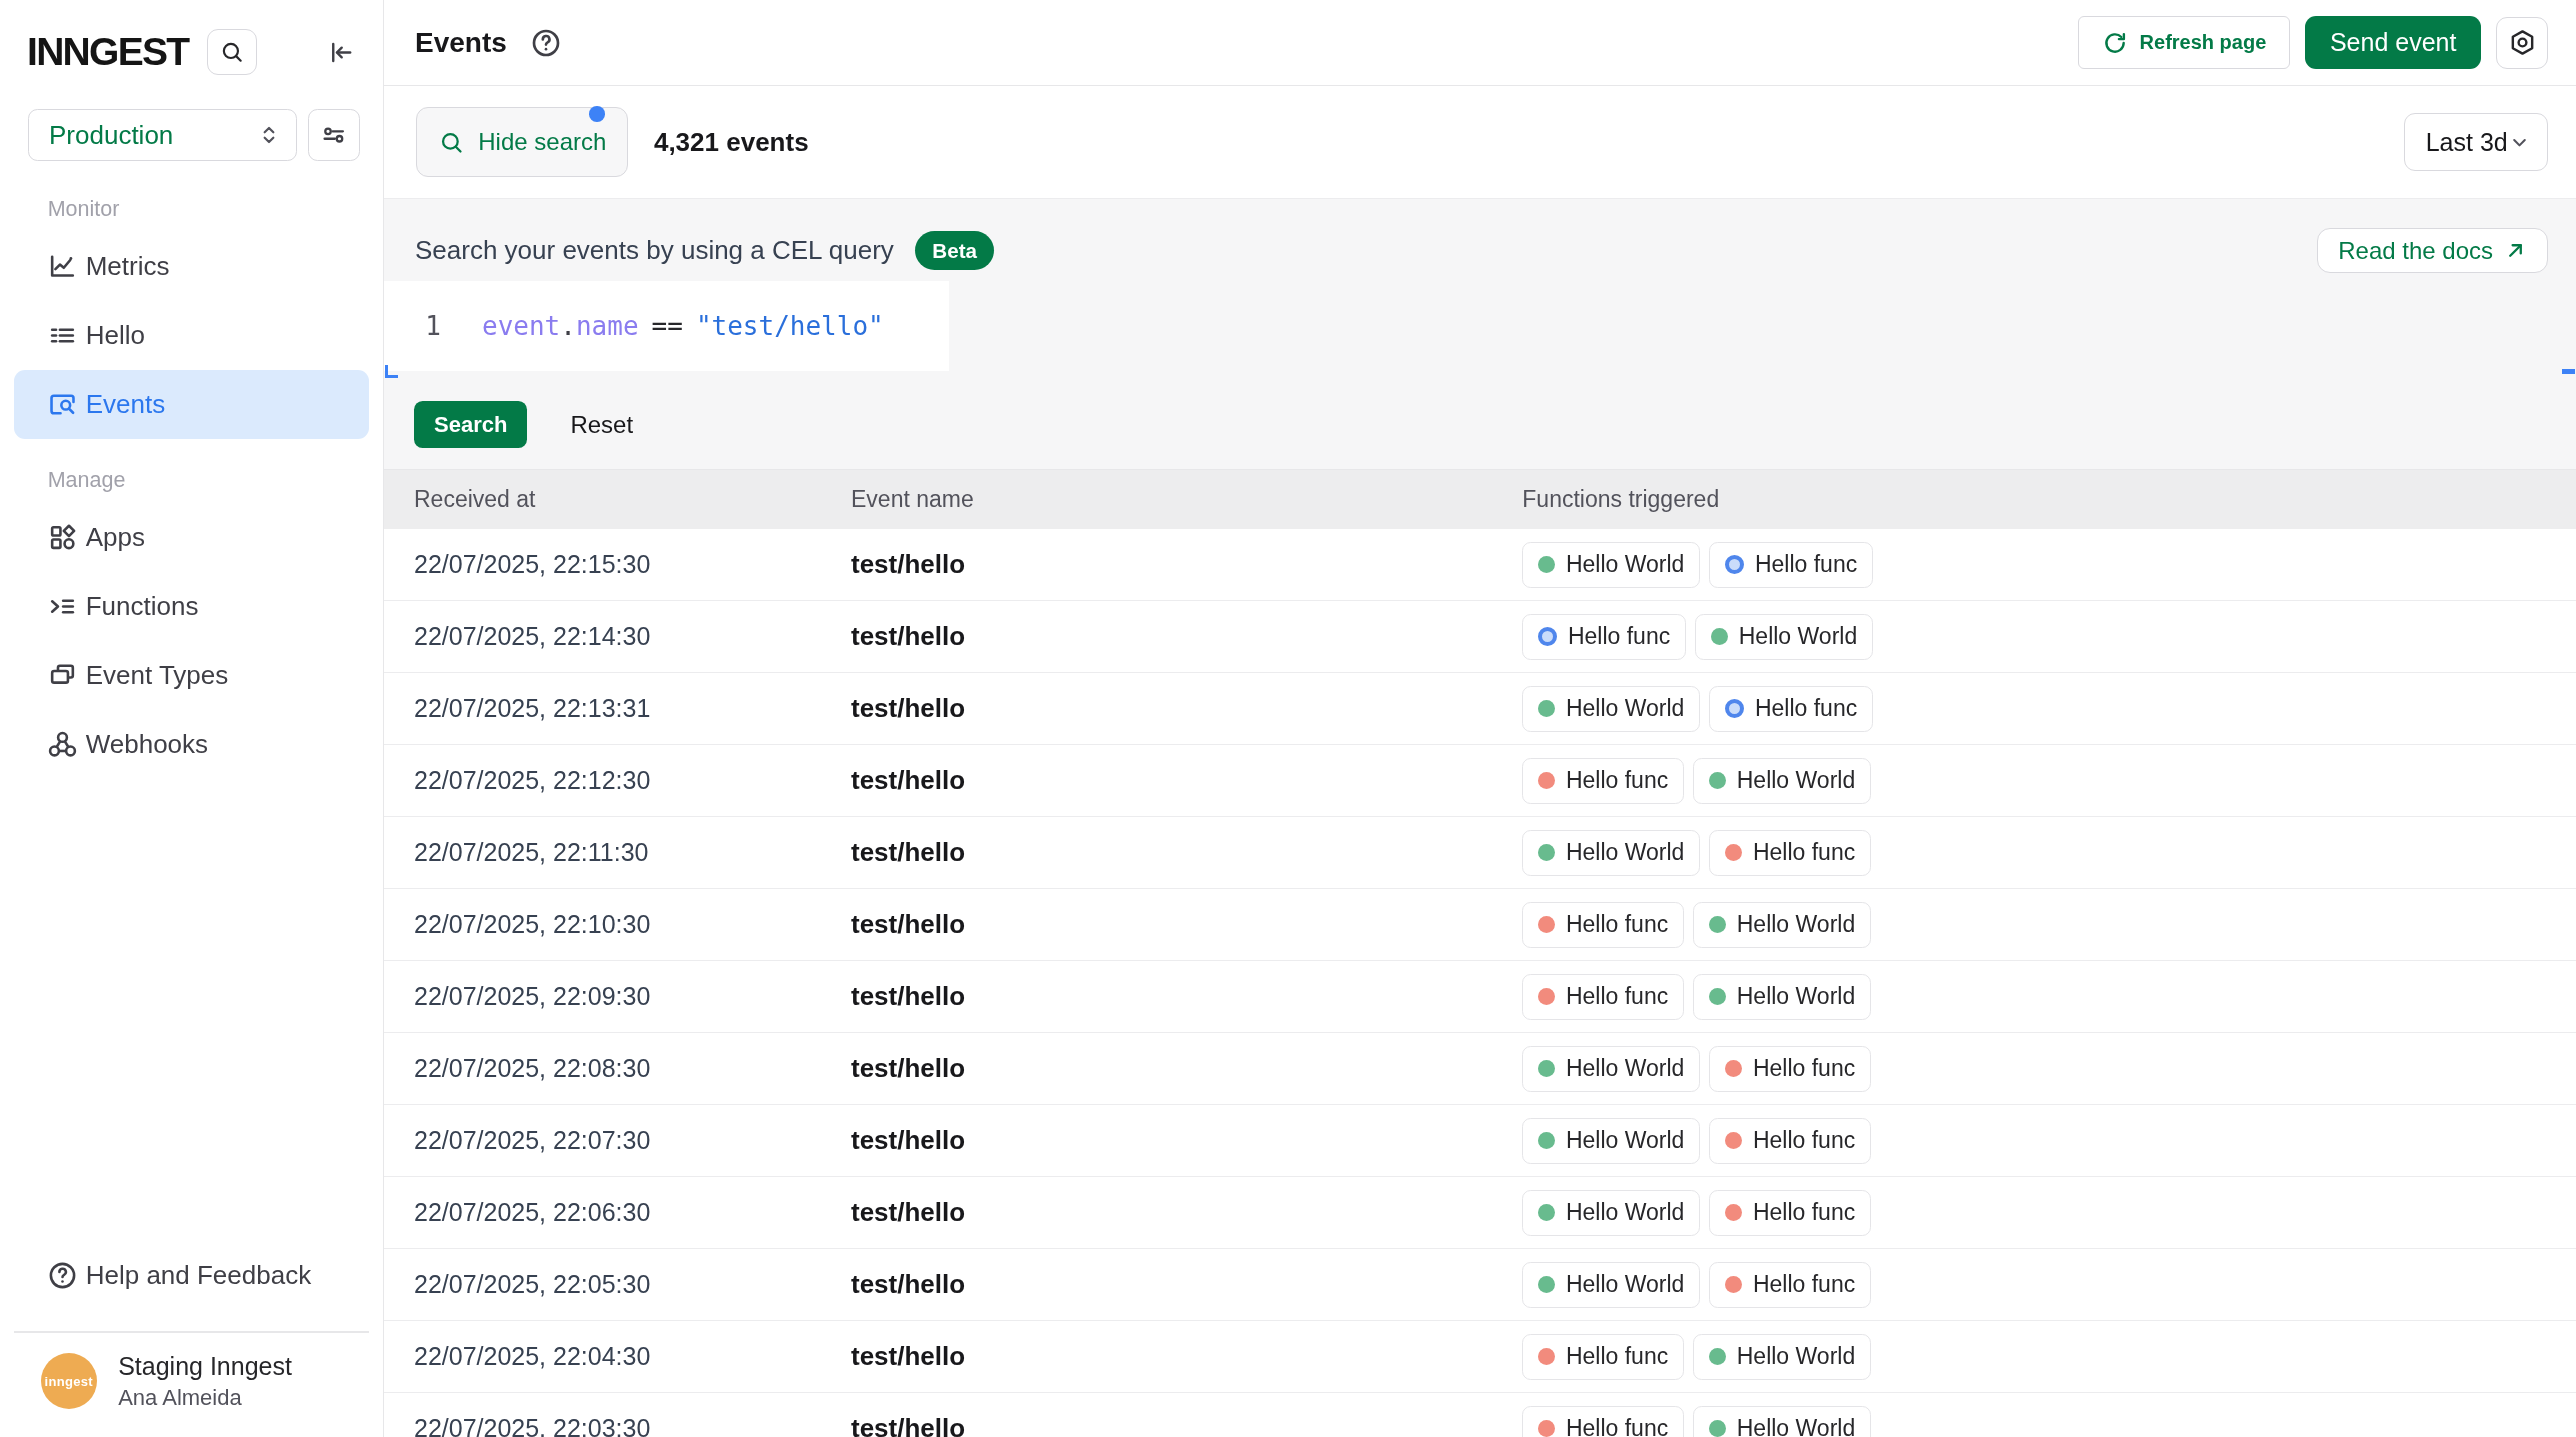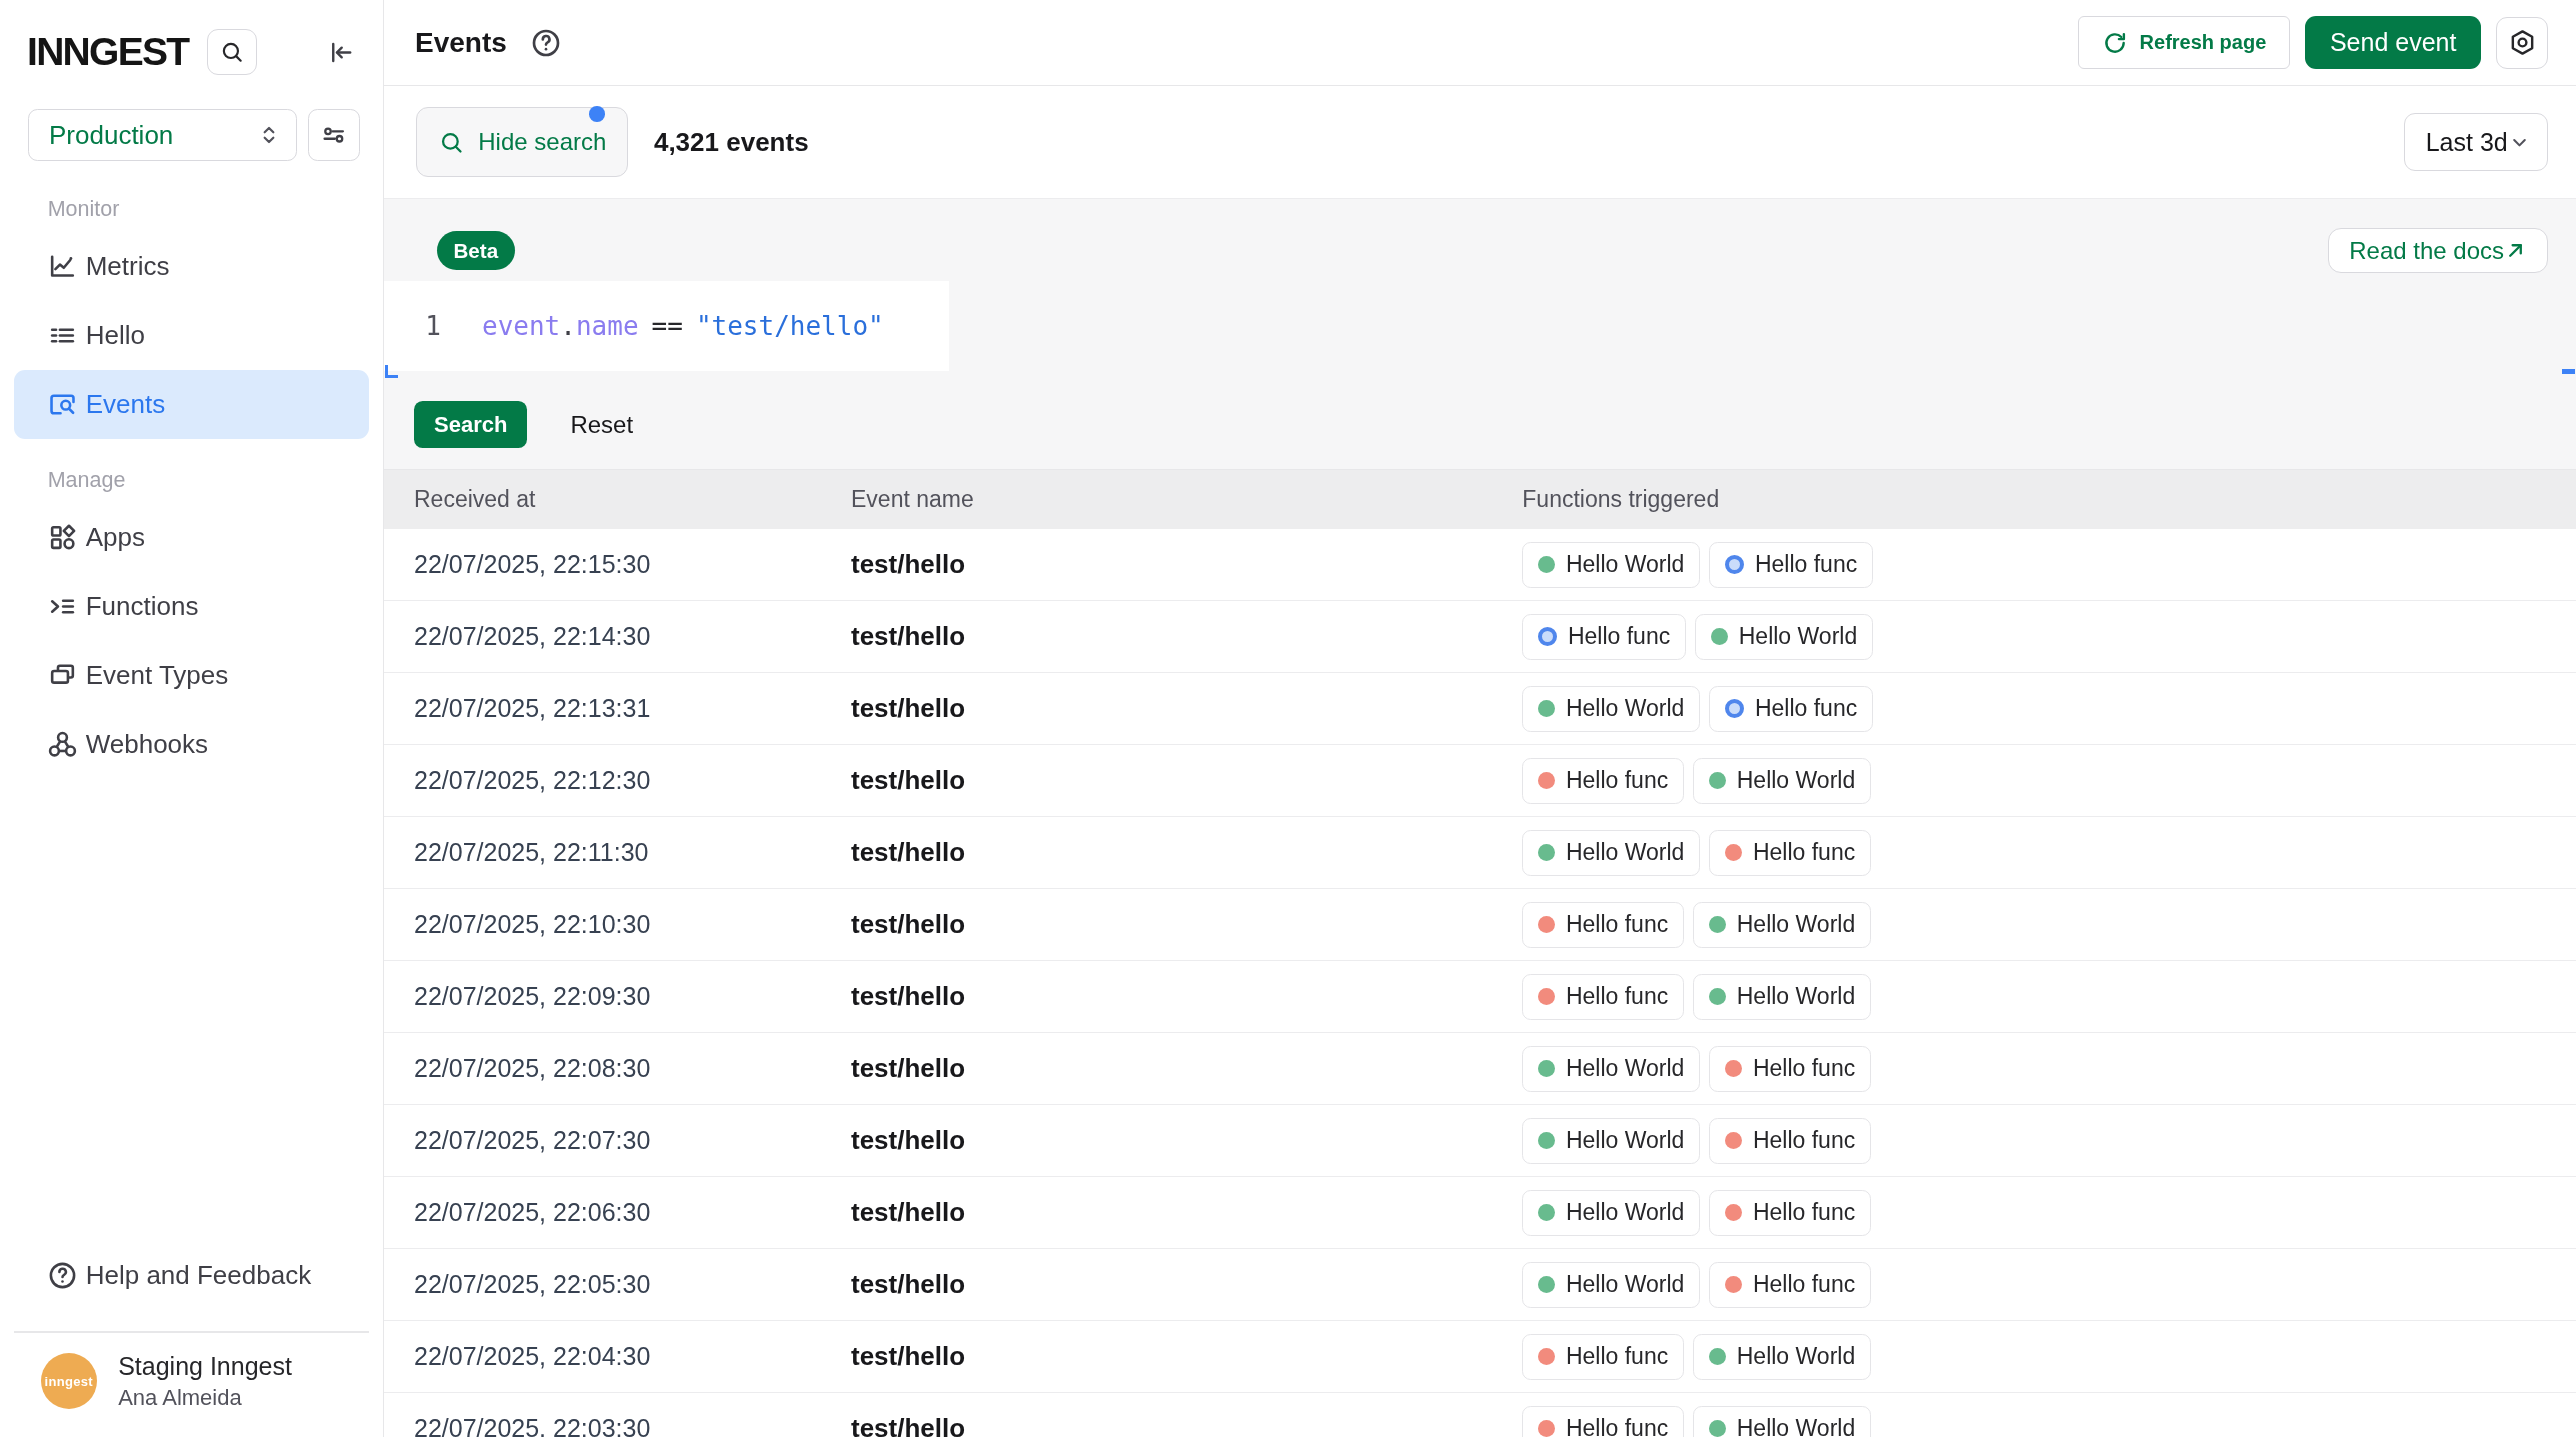--- a/index.html
+++ b/index.html
@@ -50,21 +50,21 @@
   .hide-search{position:relative;height:70px;border:1.7px solid var(--btn-border);border-radius:12px;background:#f7f7f8;display:flex;align-items:center;gap:13.7px;padding:0 20.6px;color:var(--accent-green);font-size:24px;font-weight:400;cursor:pointer}
   .notif-dot{position:absolute;top:-1.7px;right:22px;width:15.5px;height:15.5px;border-radius:50%;background:var(--notification-blue)}
   .events-count{margin-left:26px;font-size:26px;font-weight:700;color:#18181b}
   .time-select{margin-left:auto;height:58px;border:1.7px solid var(--btn-border);border-radius:11px;background:#fff;display:flex;align-items:center;padding:0 16.3px 0 20.6px;font-size:25px;color:#18181b;cursor:pointer}
   .time-select .chev{color:#52525b}
 
   .panel{height:272px;min-height:272px;background:#f6f6f7;border-top:1.7px solid #ececee;border-bottom:1.7px solid var(--border);position:relative}
   .panel-head{display:flex;align-items:center;padding:29px 28px 0 31px}
   .panel-title{font-size:26px;font-weight:500;color:#374151}
   .beta{margin-left:21.5px;height:39px;background:var(--accent-green);color:#fff;font-size:20.6px;font-weight:600;display:flex;align-items:center;padding:0 17px;border-radius:20.6px}
-  .docs-btn{margin-left:auto;height:45px;border:1.7px solid var(--btn-border);border-radius:13px;background:#fff;color:var(--accent-green);font-size:24px;font-weight:500;display:flex;align-items:center;padding:0 20px;cursor:pointer}
+  .docs-btn{margin-left:auto;height:45px;border:1.7px solid var(--btn-border);border-radius:13px;background:#fff;color:var(--accent-green);font-size:24px;font-weight:500;display:flex;align-items:center;gap:11px;padding:0 20px;cursor:pointer}
   .editor{position:absolute;left:0;top:82px;width:565px;height:90px;background:#fff;display:flex;align-items:center;font-family:"DejaVu Sans Mono",monospace;font-size:26px;cursor:text}
   .lineno{width:98px;text-align:center;color:#52525b}
   .tok-prop{color:var(--code-property)}
   .tok-punct{color:#3f3f46}
   .tok-op{color:#27272a;margin:0 13px}
   .tok-str{color:var(--code-string)}
   .handle-l{position:absolute;left:0.9px;top:166px;width:13px;height:13px;border-left:3.4px solid var(--notification-blue);border-bottom:3.4px solid var(--notification-blue)}
   .handle-r{position:absolute;right:0.9px;top:170px;width:13px;height:5.2px;background:var(--notification-blue)}
   .panel-actions{position:absolute;left:30px;top:202px;display:flex;align-items:center;gap:43px}
   .search-submit{height:47px;border:none;border-radius:8.6px;background:var(--accent-green);color:#fff;font-size:22px;font-weight:600;padding:0 20px;display:flex;align-items:center;cursor:pointer}
@@ -298,20 +298,21 @@
         <span class="chev">
           <svg width="23" height="23" viewBox="0 0 24 24" fill="none" stroke="currentColor" stroke-width="2.2" stroke-linecap="round" stroke-linejoin="round">
               <path d="m6.5 9.5 5.5 5.5 5.5-5.5"></path>
             </svg>
         </span>
       </button>
     </div>
 
     <section class="panel">
       <div class="panel-head">
+        <div class="panel-title">Search your events by using a CEL query</div>
         <div class="beta">Beta</div>
         <button class="docs-btn">
           <span>Read the docs</span>
           <span>
             <svg width="23" height="23" viewBox="0 0 24 24" fill="none" stroke="currentColor" stroke-width="2.4" stroke-linecap="round" stroke-linejoin="round">
                 <path d="M6.5 17.5 17.5 6.5"></path>
                 <path d="M9 6.5h8.5V15"></path>
               </svg>
           </span>
         </button>

